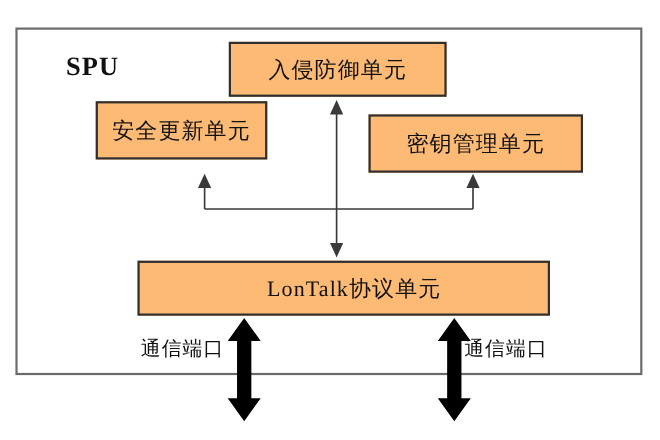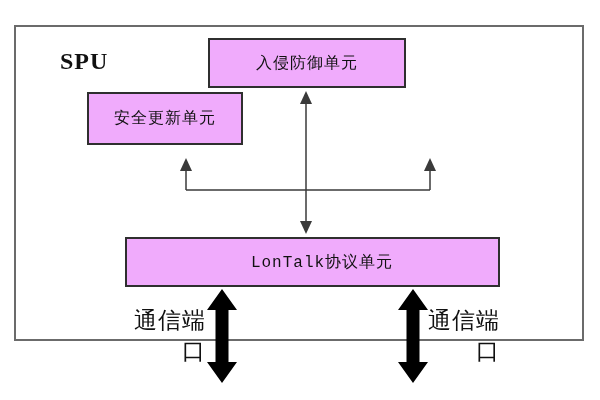--- a/index.html
+++ b/index.html
@@ -15,46 +15,45 @@
   .outer-box {
     position: absolute;
     left: 14px; top: 25px;
     width: 566px; height: 312px;
     border: 2px solid var(--outer-border, #6b6b6b);
     background: transparent;
   }
   .unit-box {
     position: absolute;
     border: 2px solid var(--box-border, #2f2f2f);
-    background: #f0abfc;
+    background: #fdba74;
     display: flex;
     align-items: center;
     justify-content: center;
-    font-size: 16px;
+    font-size: 20px;
     letter-spacing: 1px;
     box-sizing: border-box;
-    font-family: Liberation Mono, monospace;
   }
   .box-intrusion { left: 208px; top: 38px;  width: 198px; height: 50px; }
   .box-security  { left: 87px;  top: 92px; width: 156px; height: 53px; }
   .box-key       { left: 335px; top: 104px; width: 195px; height: 53px; }
   .box-lontalk   { left: 125px; top: 237px; width: 375px; height: 50px; padding-left: 19px; }
   .spu-label {
     position: absolute;
     left: 60px; top: 48px;
     font-size: 24px;
     font-weight: bold;
     letter-spacing: 1px;
   }
   .port-label {
     position: absolute;
     top: 305px;
     width: 78px;
-    font-size: 23px;
-    text-align: right;
+    font-size: 18px;
+    text-align: left;
     letter-spacing: 1px;
   }
   .port-label-left  { left: 128px; }
   .port-label-right { left: 422px; }
   .connector-layer {
     position: absolute;
     left: 0; top: 0;
     width: 600px; height: 400px;
     pointer-events: none;
   }
@@ -68,20 +67,23 @@
 <div class="canvas">
 
   <div class="outer-box"></div>
   <div class="spu-label">SPU</div>
 
   <div class="unit-box box-intrusion">
     <span>入侵防御单元</span>
   </div>
   <div class="unit-box box-security">
     <span>安全更新单元</span>
+  </div>
+  <div class="unit-box box-key">
+    <span>密钥管理单元</span>
   </div>
   <div class="unit-box box-lontalk">
     <span>LonTalk协议单元</span>
   </div>
 
   <div class="port-label port-label-left">通信端口</div>
   <div class="port-label port-label-right">通信端口</div>
 
   <svg class="connector-layer" viewBox="0 0 600 400" xmlns="http://www.w3.org/2000/svg">
 

